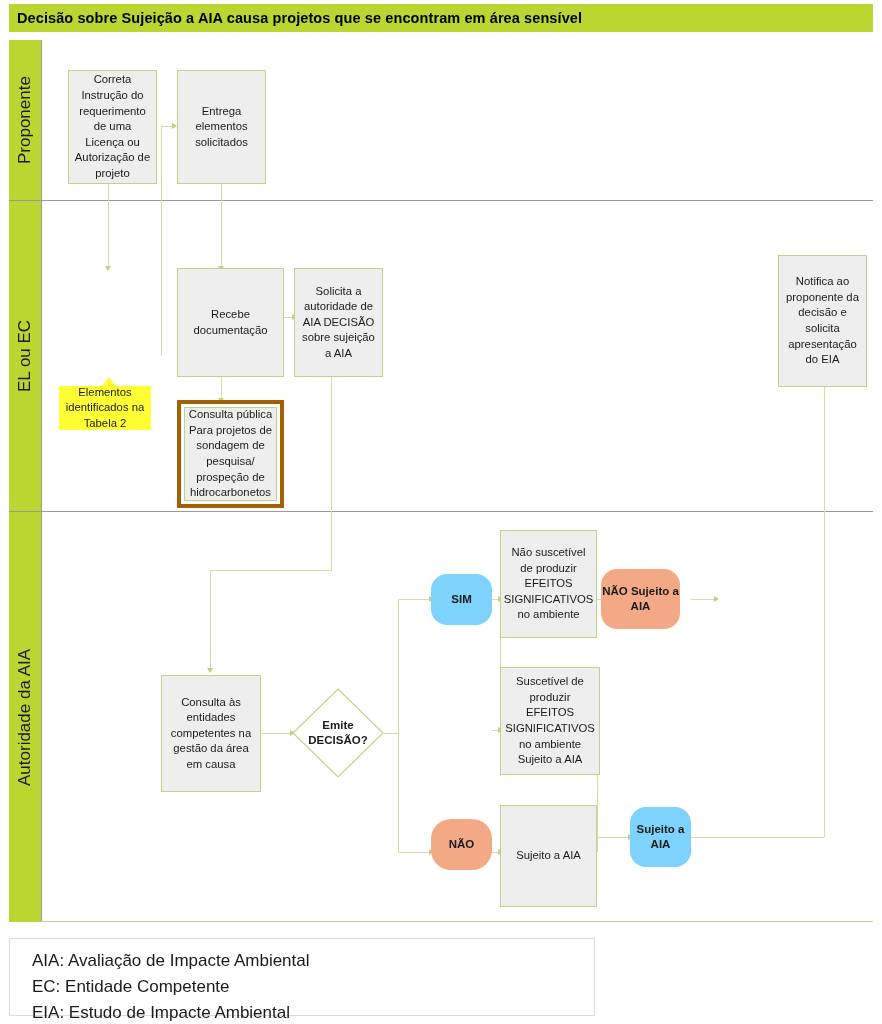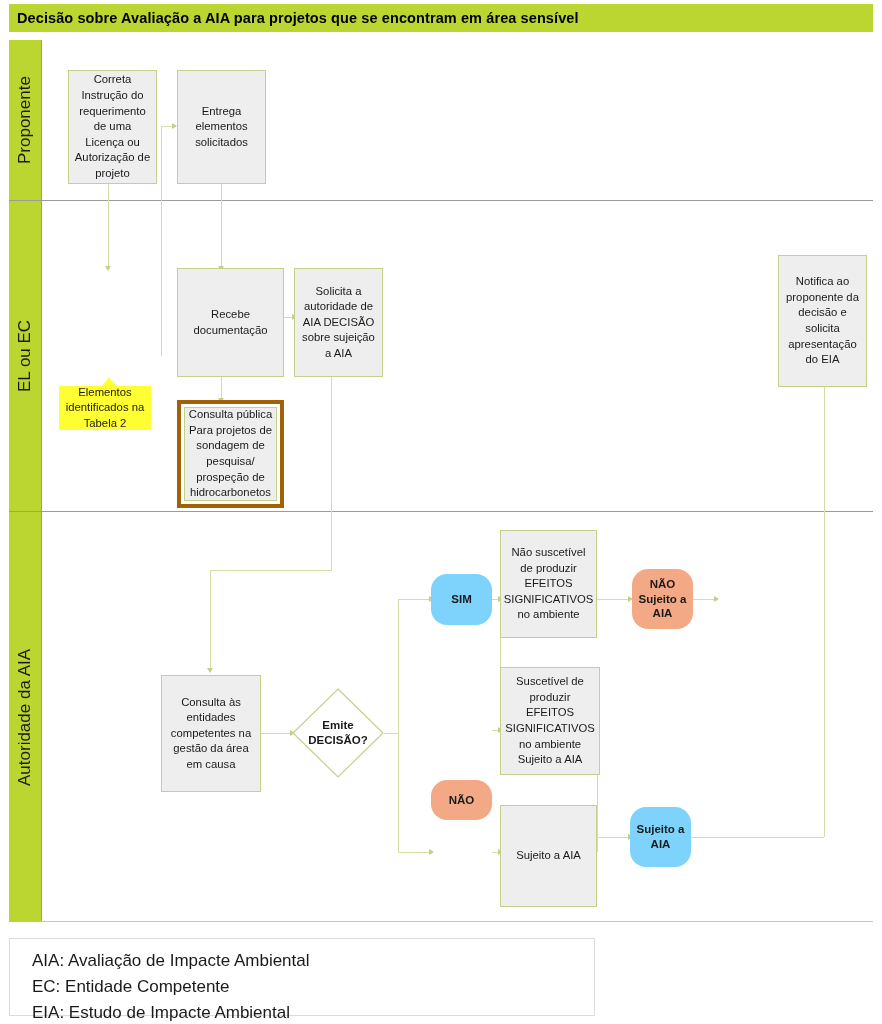--- a/index.html
+++ b/index.html
@@ -139,21 +139,21 @@
   .legend-line{
     font-size:17px;line-height:1.52;color:#1a1a1a;
   }
 </style>
 </head>
 <body>
 
 <div id="root">
 
   <div class="title-bar">
-    <div class="title-text">Decisão sobre Avaliação a AIA para projetos que se encontram em área sensível</div>
+    <div class="title-text">Decisão sobre Sujeição a AIA causa projetos que se encontram em área sensível</div>
   </div>
 
   <div class="diagram">
 
     <div class="lane-strip" style="top:0;height:160px;"></div>
     <div class="lane-label" style="top:0;height:160px;">Proponente</div>
     <div class="lane-body" style="top:0;height:160px;"></div>
 
     <div class="lane-strip" style="top:161px;height:310px;"></div>
     <div class="lane-label" style="top:161px;height:310px;">EL ou EC</div>
@@ -244,29 +244,29 @@
 
     <div class="diamond" style="left:283px;top:648px;width:92px;height:90px;">
       <svg width="92" height="90" viewBox="0 0 92 90" aria-hidden="true">
         <polygon points="46,1 91,45 46,89 1,45" fill="#ffffff" stroke="#c4d18a" stroke-width="1.2"></polygon>
       </svg>
       <div class="dlabel">Emite DECISÃO?</div>
     </div>
 
     <div class="pill green" style="left:422px;top:534px;width:61px;height:51px;">SIM</div>
 
-    <div class="pill salmon" style="left:422px;top:740px;width:61px;height:40px;">NÃO</div>
+    <div class="pill salmon" style="left:422px;top:779px;width:61px;height:51px;border-radius:20px;">NÃO</div>
 
     <div class="box" style="left:491px;top:490px;width:97px;height:108px;">Não suscetível de produzir EFEITOS SIGNIFICATIVOS no ambiente</div>
 
     <div class="box" style="left:491px;top:627px;width:100px;height:108px;">Suscetível de produzir EFEITOS SIGNIFICATIVOS no ambiente Sujeito a AIA</div>
 
     <div class="box" style="left:491px;top:765px;width:97px;height:102px;">Sujeito a AIA</div>
 
-    <div class="pill salmon" style="left:623px;top:529px;width:61px;height:60px;">NÃO Sujeito a AIA</div>
+    <div class="pill salmon" style="left:592px;top:529px;width:79px;height:60px;">NÃO Sujeito a AIA</div>
 
     <div class="pill green" style="left:621px;top:767px;width:61px;height:60px;">Sujeito a AIA</div>
 
 
   </div>
 
   <div class="legend">
     <div class="legend-line">AIA: Avaliação de Impacte Ambiental</div>
     <div class="legend-line">EC: Entidade Competente</div>
     <div class="legend-line">EIA: Estudo de Impacte Ambiental</div>

